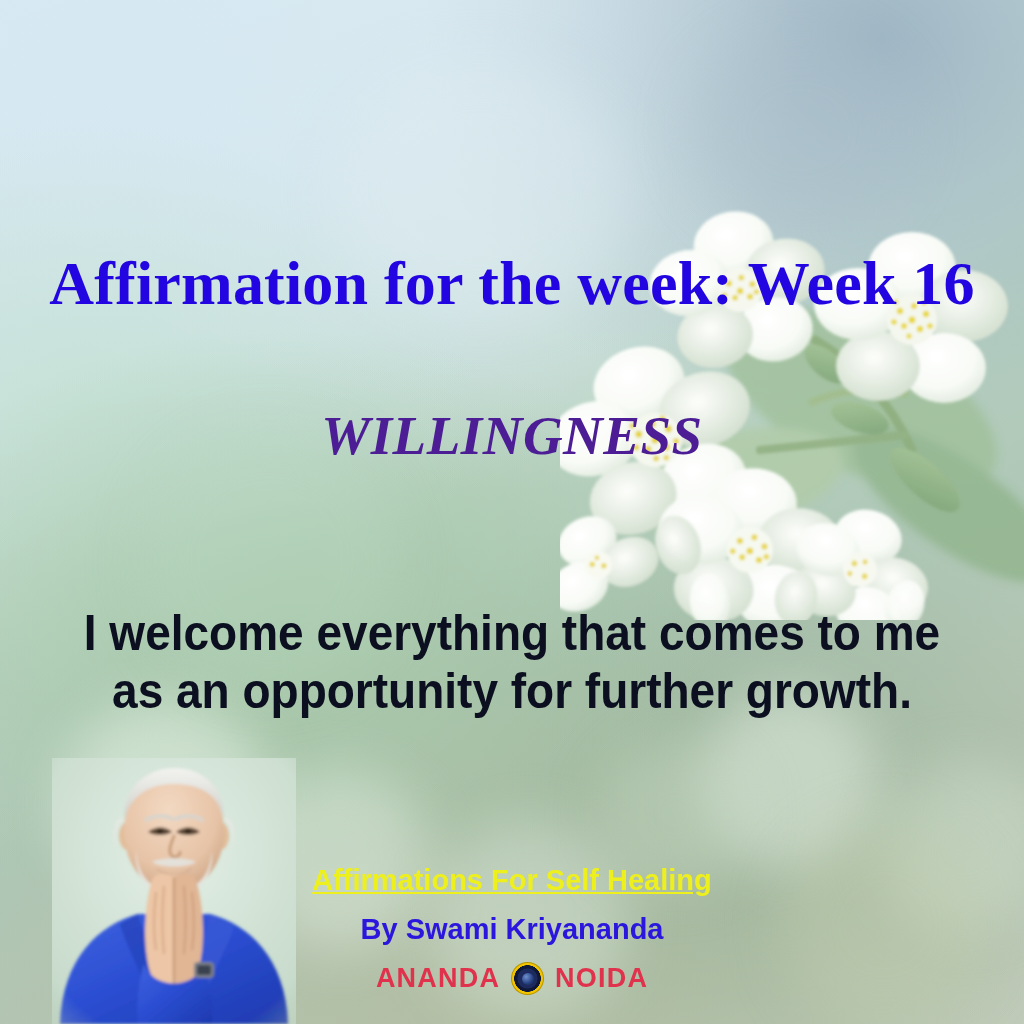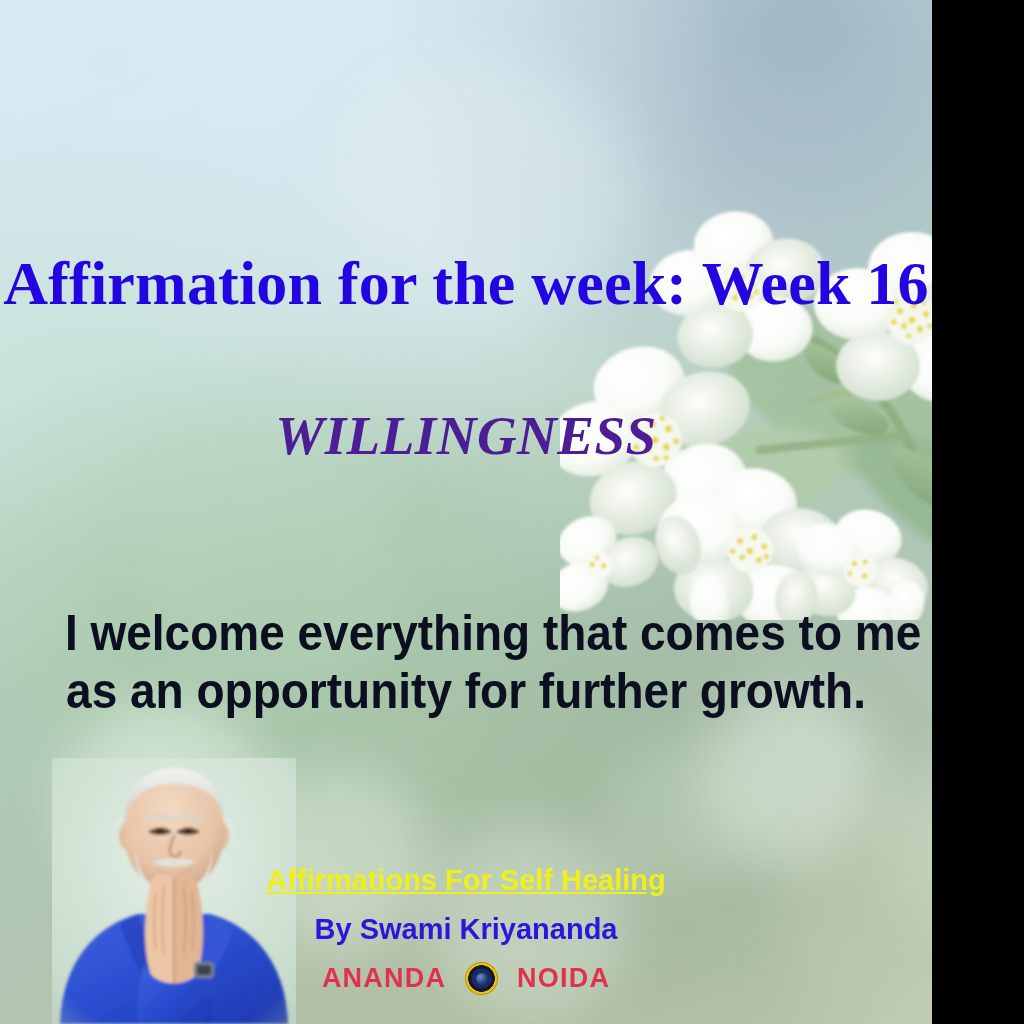--- a/index.html
+++ b/index.html
@@ -1,20 +1,20 @@
 <!DOCTYPE html>
 <html><head>
 <meta charset="utf-8">
 <style>
   html,body{margin:0;padding:0;background:#000;}
   body{font-family:"Liberation Sans",sans-serif;}
 
   #poster{
     position:relative;
-    width:932px;height:1024px;
+    width:1024px;height:1024px;
     overflow:hidden;
     background:#cfe3dd;
   }
 
   
   .bg-base{
     position:absolute;inset:0;
     background:
       radial-gradient(120% 90% at 12% 6%,  #d6e8f2 0%, rgba(214,232,242,0) 55%),
       radial-gradient(90%  80% at 86% 4%,  #9fb6c4 0%, rgba(159,182,196,0) 50%),
@@ -89,21 +89,21 @@
     font-weight:700;
     font-size:29px;
     color:#2a16dd;
     line-height:1;
     white-space:nowrap;
   }
 
   
   .logo{
     position:absolute;left:0;right:0;top:962px;
-    display:flex;align-items:center;justify-content:center;gap:19px;
+    display:flex;align-items:center;justify-content:center;gap:11px;
     white-space:nowrap;
   }
   .logo .word{
     font-family:"Liberation Sans",sans-serif;
     font-weight:700;
     font-size:27px;
     letter-spacing:1.2px;
     color:#e0324c;
     line-height:1;
   }

